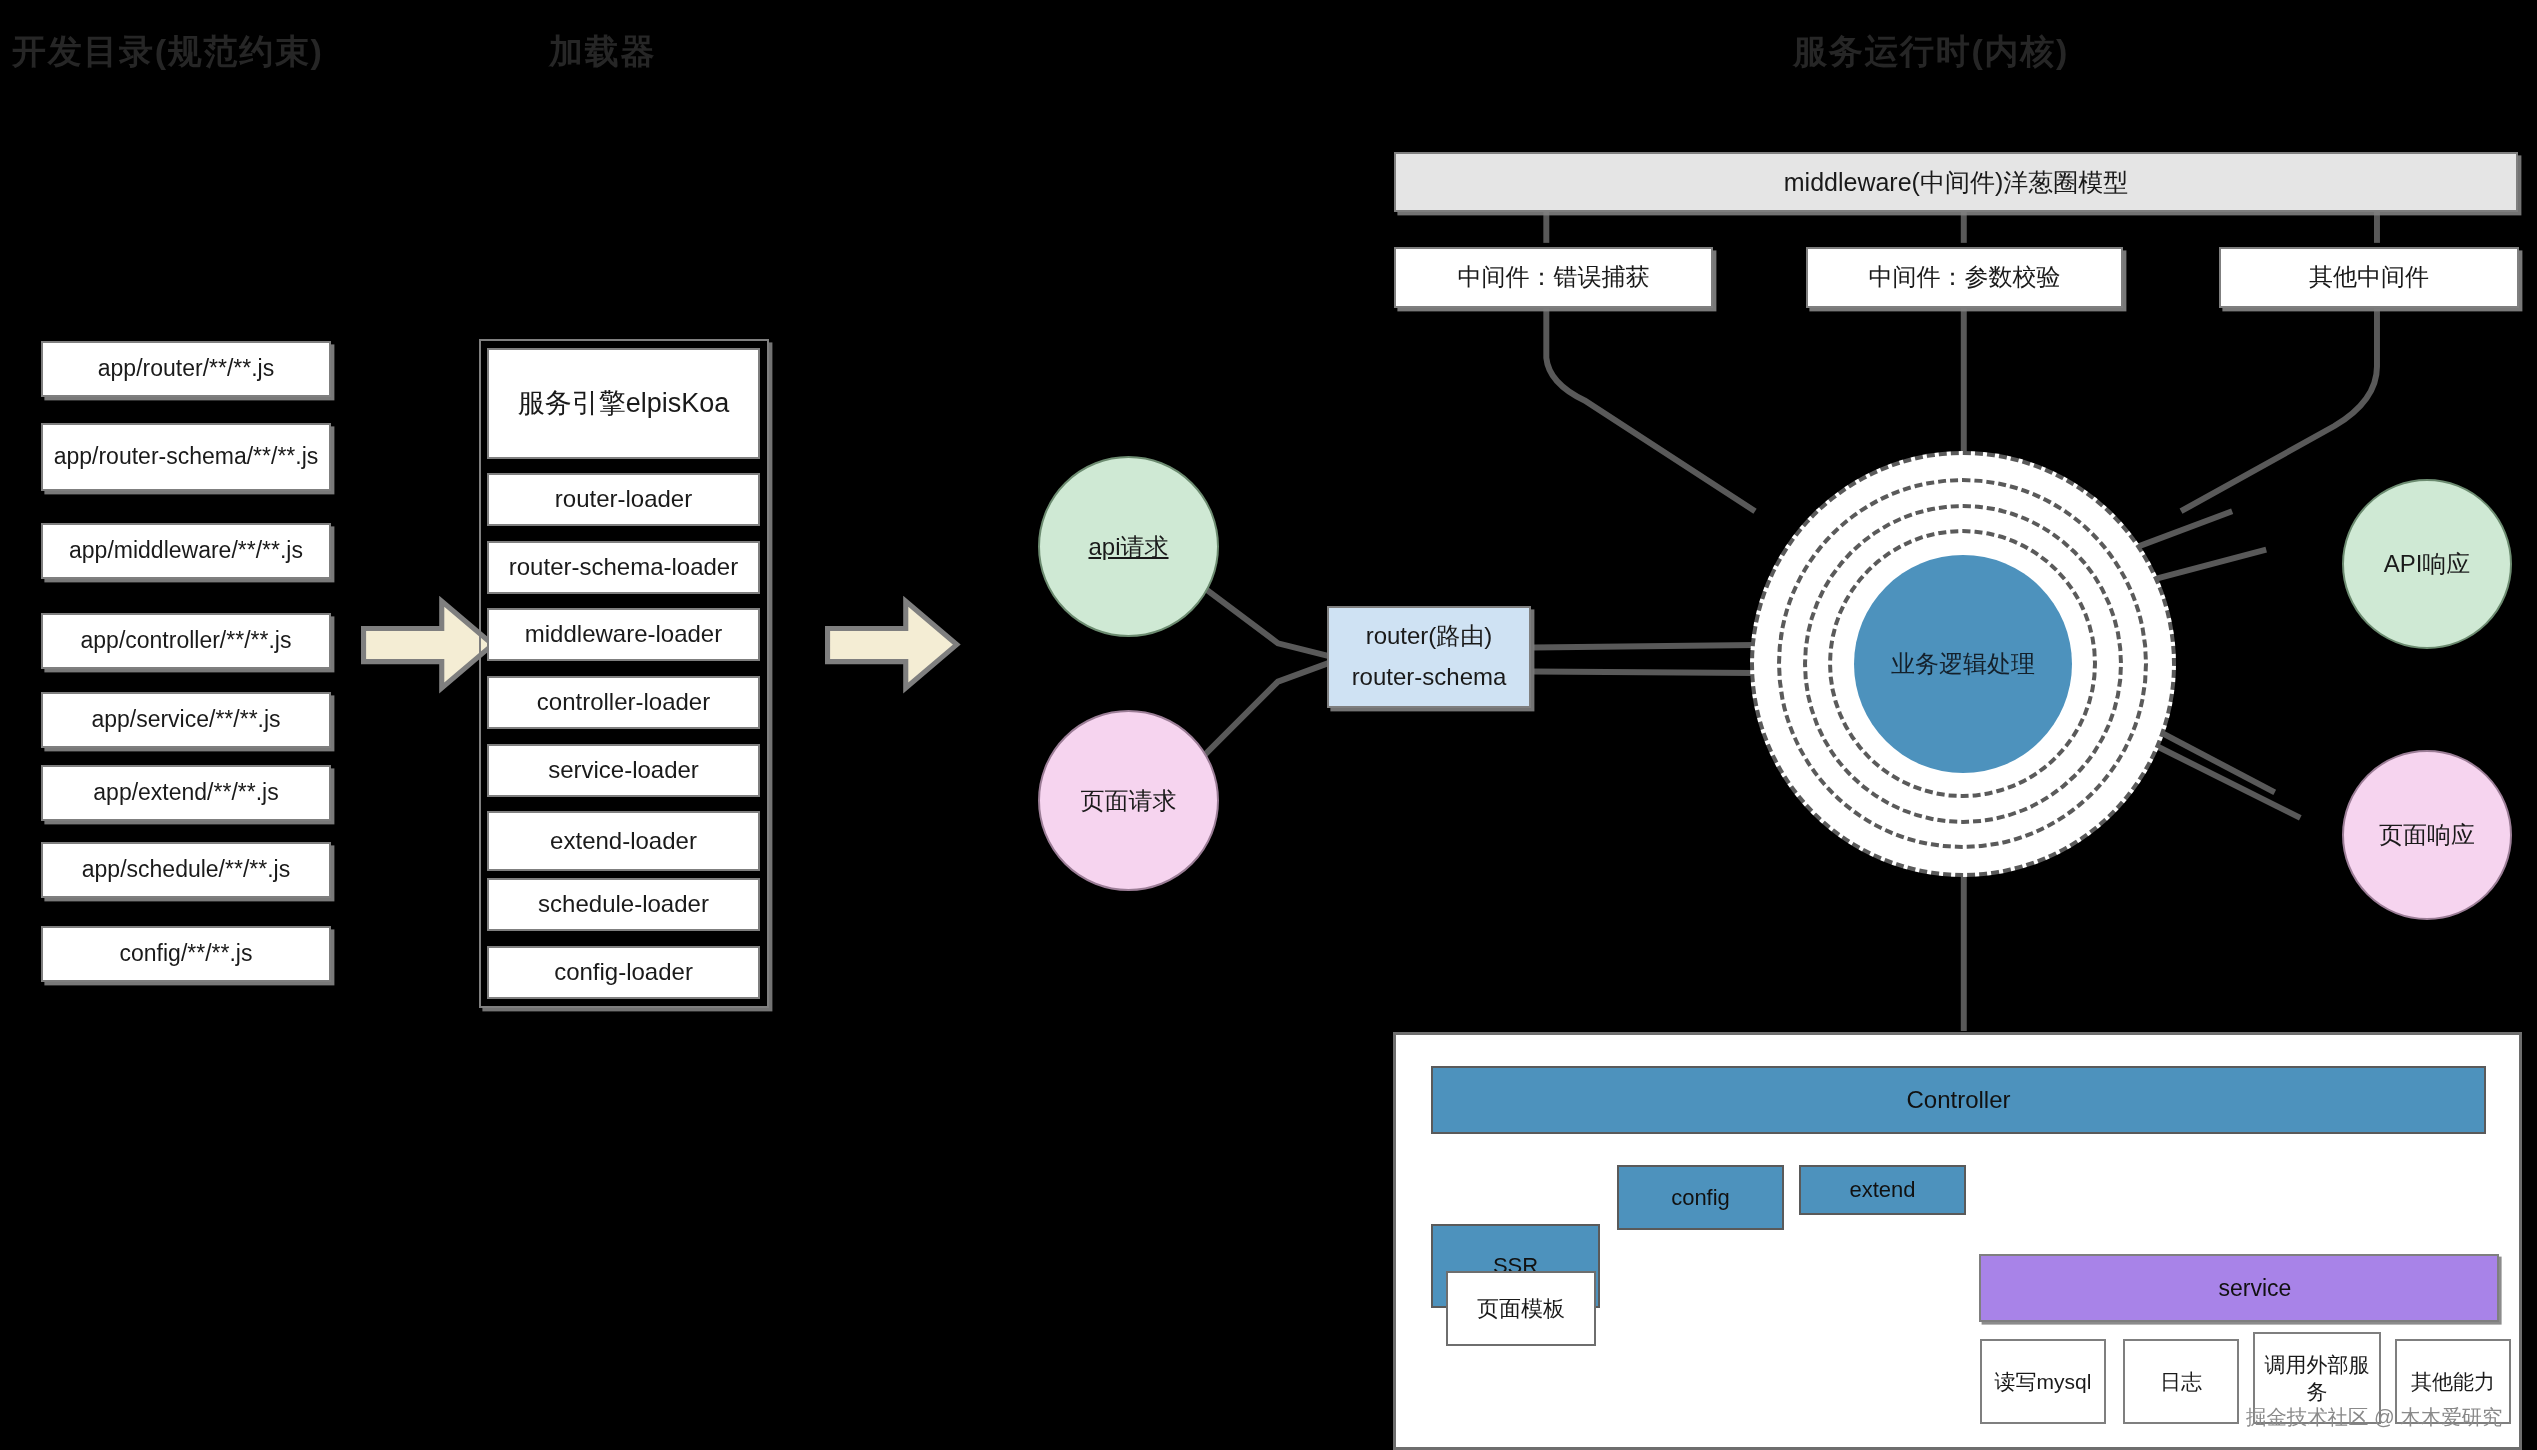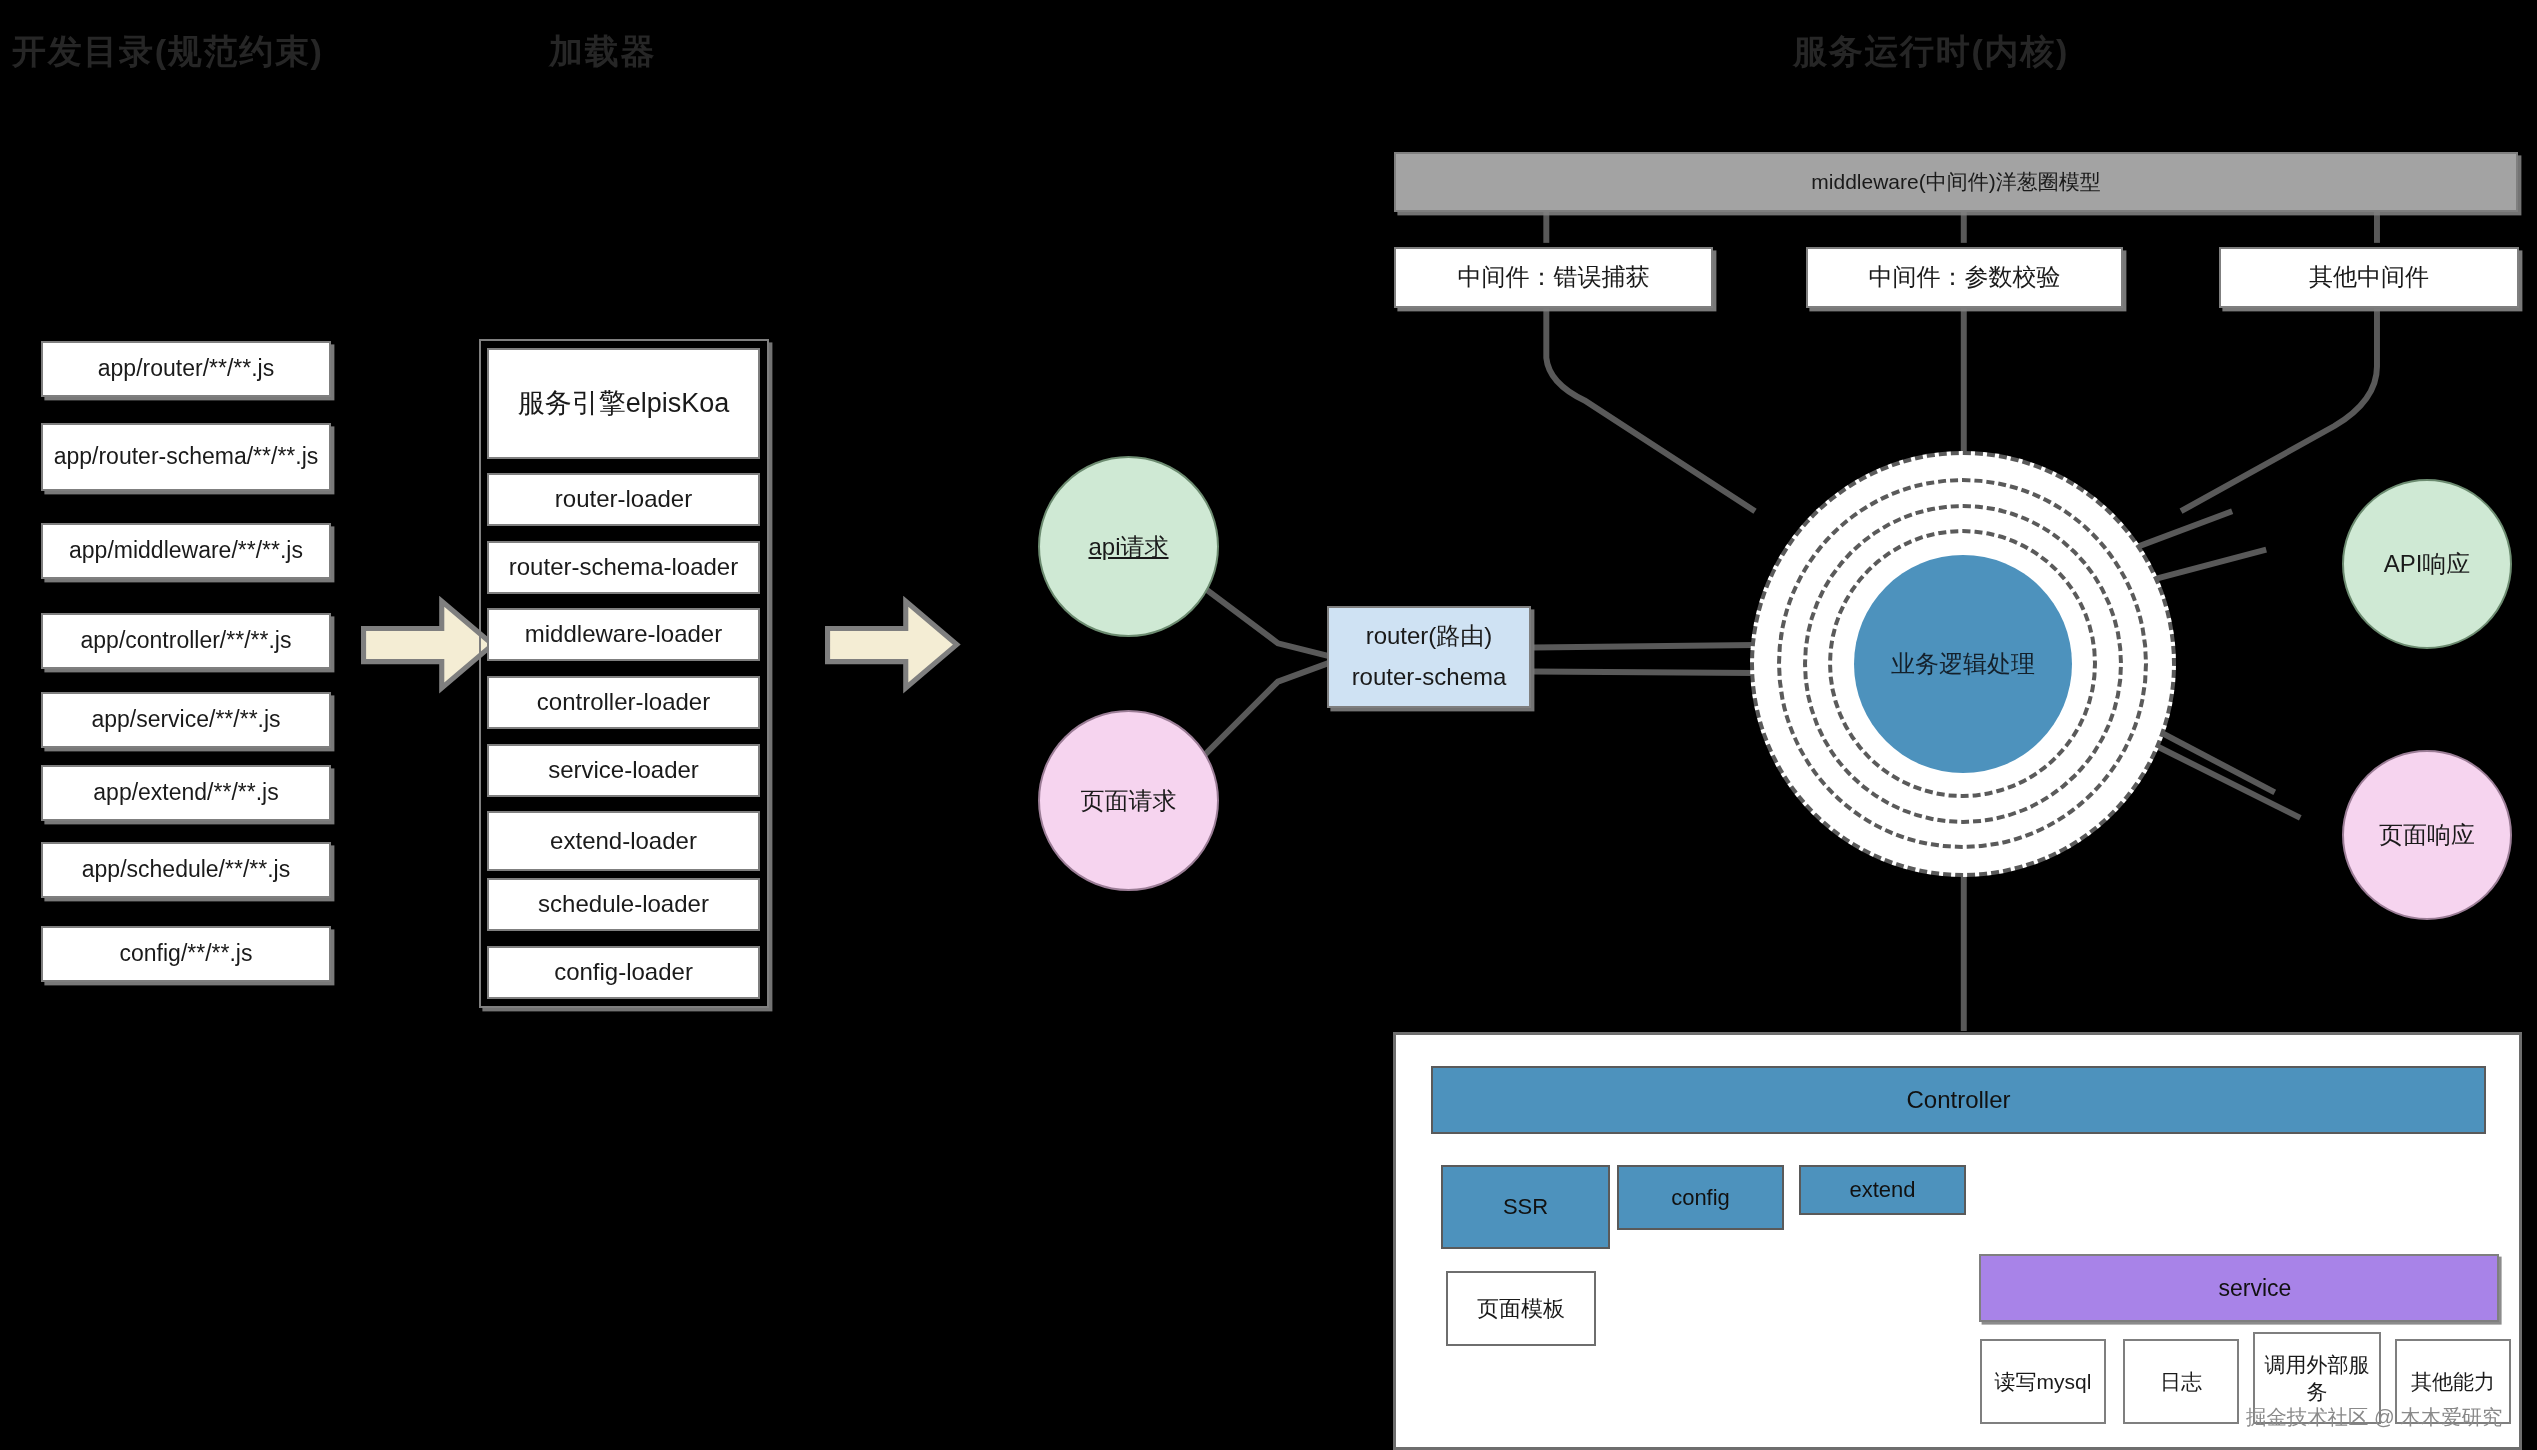--- a/index.html
+++ b/index.html
@@ -22,23 +22,23 @@
   .loader-box{font-size:24px;border-width:2.6px;box-shadow:2.6px 2.6px 0 rgba(128,128,128,.9);}
   .engine-box{font-size:27px;}
 
   
   .stack-frame{position:absolute;box-sizing:border-box;border:2.6px solid #7f7f7f;
                background:transparent;box-shadow:3.4px 3.4px 0 rgba(128,128,128,.9);}
   .arrow-wrap{position:absolute;}
   .arrow-svg{display:block;}
 
   
-  .blue-head{position:absolute;box-sizing:border-box;background:#a3a3a3;
+  .blue-head{position:absolute;box-sizing:border-box;background:#e5e5e5;
              border:2.6px solid #7f7f7f;display:flex;align-items:center;
-             justify-content:center;color:#1a1a1a;font-size:21px;
+             justify-content:center;color:#1a1a1a;font-size:25px;
              box-shadow:3.4px 3.4px 0 rgba(128,128,128,.9);}
   .router-box{position:absolute;box-sizing:border-box;background:#cfe2f3;
               border:2.6px solid #7f7f7f;display:flex;flex-direction:column;
               align-items:center;justify-content:center;color:#1a1a1a;
               font-size:24px;line-height:1.7;
               box-shadow:3.4px 3.4px 0 rgba(128,128,128,.9);}
 
   .ctrl-bar{position:absolute;box-sizing:border-box;background:#4d92bd;
             border:2.6px solid #5a5a5a;display:flex;align-items:center;
             justify-content:center;color:#111;font-size:24px;}
@@ -225,21 +225,21 @@
   <div class="circle c-pink" style="left:2342px;top:750px;width:170px;height:170px;">
     <span>页面响应</span>
   </div>
 
   <div class="panel" style="left:1393px;top:1032px;width:1129px;height:418px;"></div>
 
   <div class="ctrl-bar" style="left:1431px;top:1066px;width:1055px;height:68px;">
     <span>Controller</span>
   </div>
 
-  <div class="ctrl-chip" style="left:1431px;top:1165px;width:169px;height:84px;margin-left:10px;">
+  <div class="ctrl-chip" style="left:1431px;top:1224px;width:169px;height:84px;">
     <span>SSR</span>
   </div>
   <div class="ctrl-chip" style="left:1617px;top:1165px;width:167px;height:65px;">
     <span>config</span>
   </div>
   <div class="ctrl-chip" style="left:1799px;top:1165px;width:167px;height:50px;">
     <span>extend</span>
   </div>
 
   <div class="box" style="left:1446px;top:1271px;width:150px;height:75px;font-size:22px;

